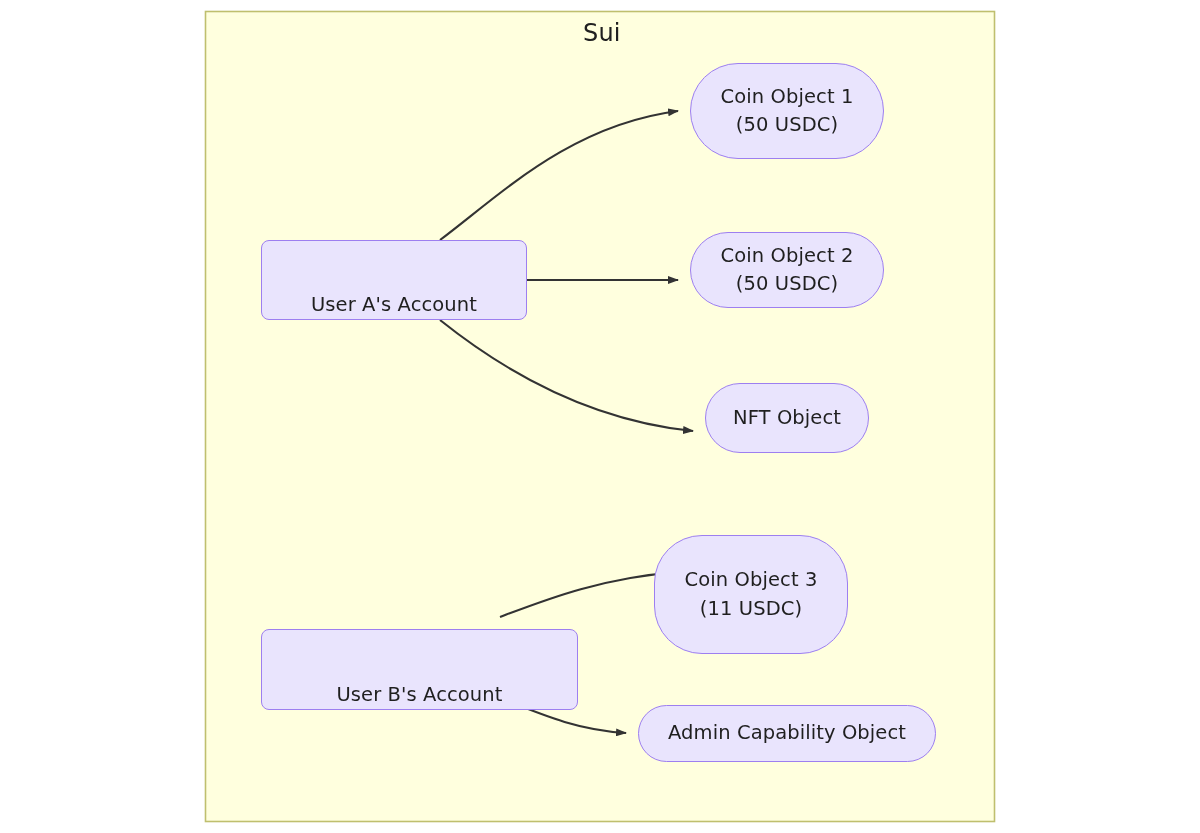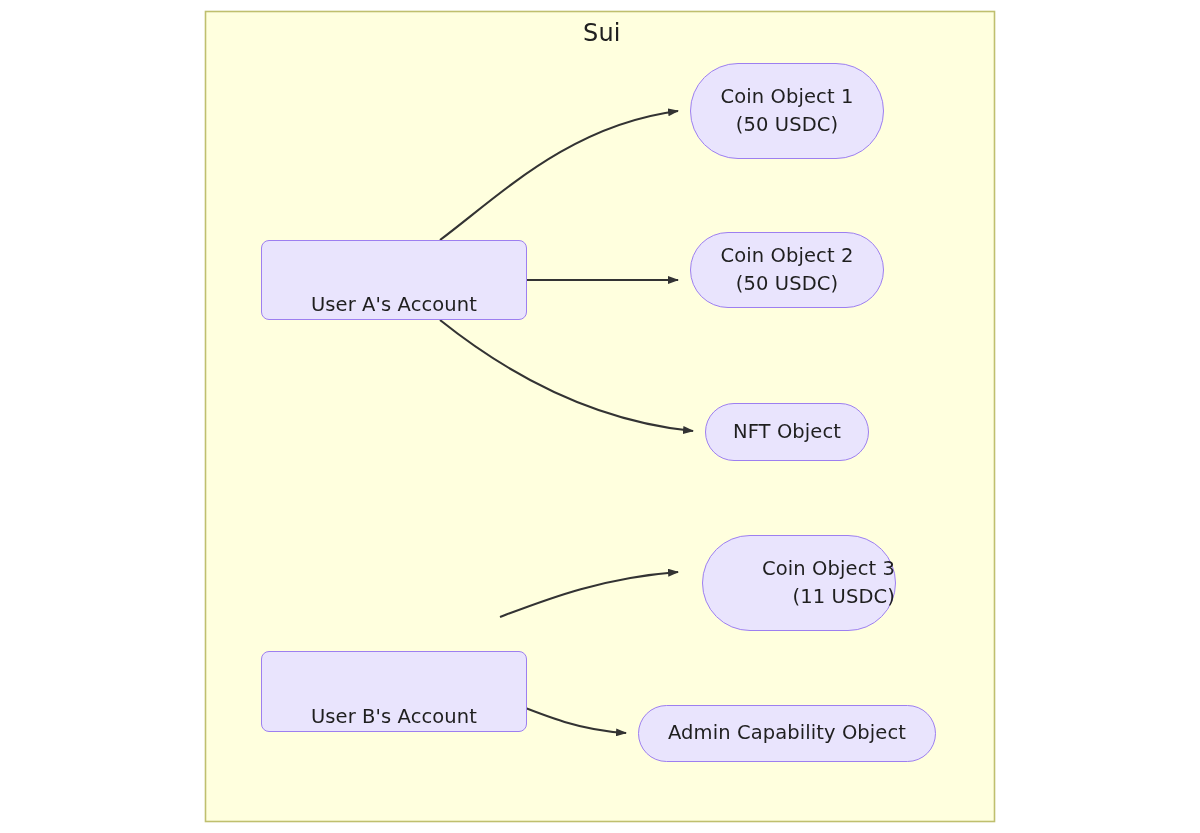--- a/index.html
+++ b/index.html
@@ -95,29 +95,29 @@
   <div class="node stadium" style="left:690px; top:63px; width:194px; height:96px;">
     <span class="node-line">Coin Object 1</span>
     <span class="node-line">(50 USDC)</span>
   </div>
 
   <div class="node stadium" style="left:690px; top:232px; width:194px; height:76px;">
     <span class="node-line">Coin Object 2</span>
     <span class="node-line">(50 USDC)</span>
   </div>
 
-  <div class="node stadium" style="left:705px; top:403px; width:164px; height:58px;text-align:right;">
+  <div class="node stadium" style="left:705px; top:383px; width:164px; height:70px;text-align:right;">
     <span class="node-line">NFT Object</span>
   </div>
 
-  <div class="node rect" style="left:261px; top:651px; width:266px; height:81px;">
+  <div class="node rect" style="left:261px; top:629px; width:317px; height:81px;">
     <span class="node-line">User B's Account</span>
   </div>
 
-  <div class="node stadium" style="left:702px; top:535px; width:194px; height:96px;align-items:flex-end;">
+  <div class="node stadium" style="left:654px; top:535px; width:194px; height:119px;">
     <span class="node-line">Coin Object 3</span>
     <span class="node-line">(11 USDC)</span>
   </div>
 
   <div class="node stadium" style="left:638px; top:705px; width:298px; height:57px;text-align:center;">
     <span class="node-line">Admin Capability Object</span>
   </div>
 
 </div>
 

